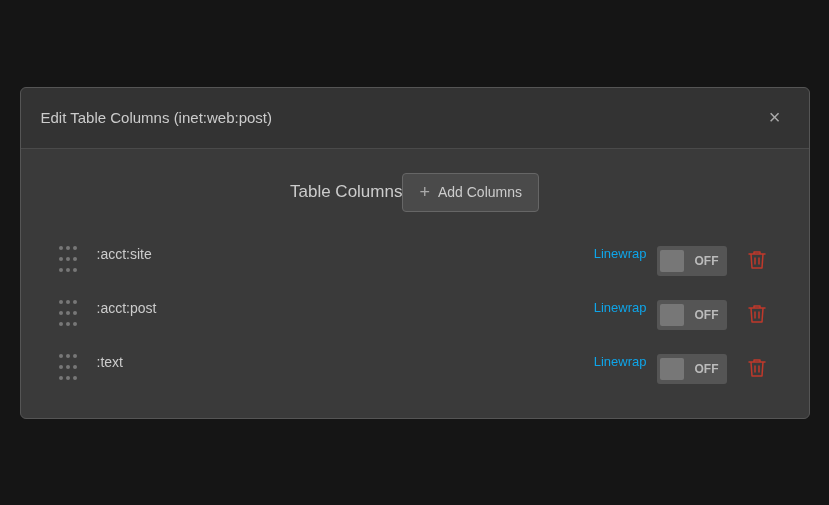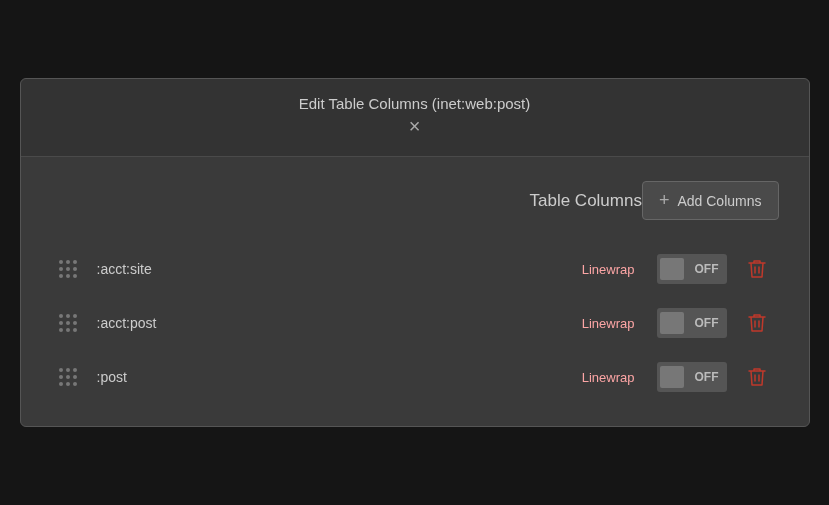--- a/index.html
+++ b/index.html
@@ -31,25 +31,24 @@
       background: #3a3a3a;
       border-radius: 6px;
       border: 1px solid #555;
       z-index: 10;
     }
 
     .modal-header {
       display: flex;
       align-items: center;
       justify-content: space-between;
-      padding: 16px 28px;
+      padding: 16px 20px;
       border-bottom: 1px solid #4a4a4a;
       background: #333;
       border-radius: 6px 6px 0 0;
-      flex-direction: column;
     }
 
     .modal-title {
       color: #ccc;
       font-size: 15px;
       font-weight: 400;
     }
 
     .close-btn {
       background: none;
@@ -65,21 +64,21 @@
       border-radius: 3px;
     }
 
     .modal-body {
       padding: 24px 30px;
     }
 
     .section-header {
       display: flex;
       align-items: center;
-      justify-content: flex-end;
+      justify-content: center;
       margin-bottom: 24px;
     }
 
     .section-title {
       color: #ccc;
       font-size: 17px;
       font-weight: 500;
     }
 
     .add-column-btn {
@@ -102,21 +101,20 @@
     }
 
     .columns-list {
       display: flex;
       flex-direction: column;
       gap: 4px;
     }
 
     .column-row {
       display: flex;
-      align-items: center;
       padding: 10px 8px;
       border-radius: 3px;
     }
 
     .drag-handle {
       display: grid;
       grid-template-columns: repeat(3, 4px);
       gap: 3px;
       margin-right: 20px;
       cursor: grab;
@@ -130,23 +128,23 @@
       display: block;
     }
 
     .column-name {
       flex: 1;
       color: #ccc;
       font-size: 14px;
     }
 
     .linewrap-label {
-      color: #fca5a5;
+      color: #0ea5e9;
       font-size: 13px;
-      margin-right: 22px;
+      margin-right: 10px;
     }
 
     .toggle-container {
       display: flex;
       align-items: center;
       background: #555;
       border-radius: 3px;
       padding: 2px;
       margin-right: 16px;
       width: 70px;
@@ -268,21 +266,21 @@
           <span></span>
             <span></span>
             <span></span>
           <span></span>
             <span></span>
             <span></span>
           <span></span>
             <span></span>
             <span></span>
         </div>
-        <span class="column-name">:post</span>
+        <span class="column-name">:text</span>
         <span class="linewrap-label">Linewrap</span>
         <div class="toggle-container">
           <div class="toggle-thumb"></div>
           <span class="toggle-off-text">OFF</span>
         </div>
         <button class="delete-btn">
           <svg class="trash-icon" viewBox="0 0 18 20" fill="none" xmlns="http://www.w3.org/2000/svg">
             <path d="M1 4h16M6 4V2h6v2M3 4l1 14h10L15 4H3z" stroke="#c0392b" stroke-width="1.5" stroke-linecap="round" stroke-linejoin="round"></path>
             <path d="M7 8v6M11 8v6" stroke="#c0392b" stroke-width="1.5" stroke-linecap="round"></path>
           </svg>

